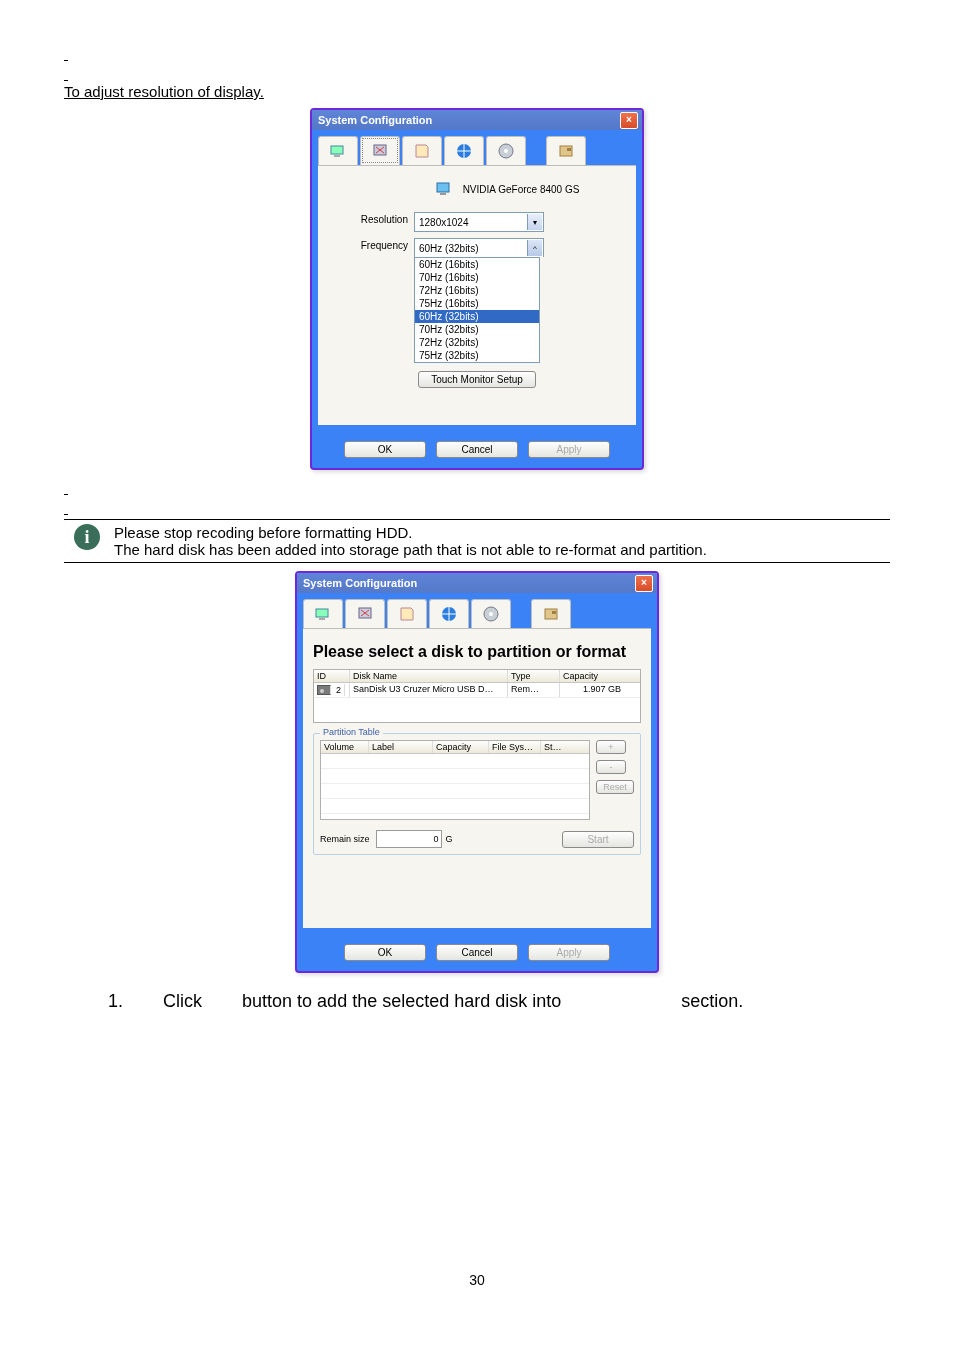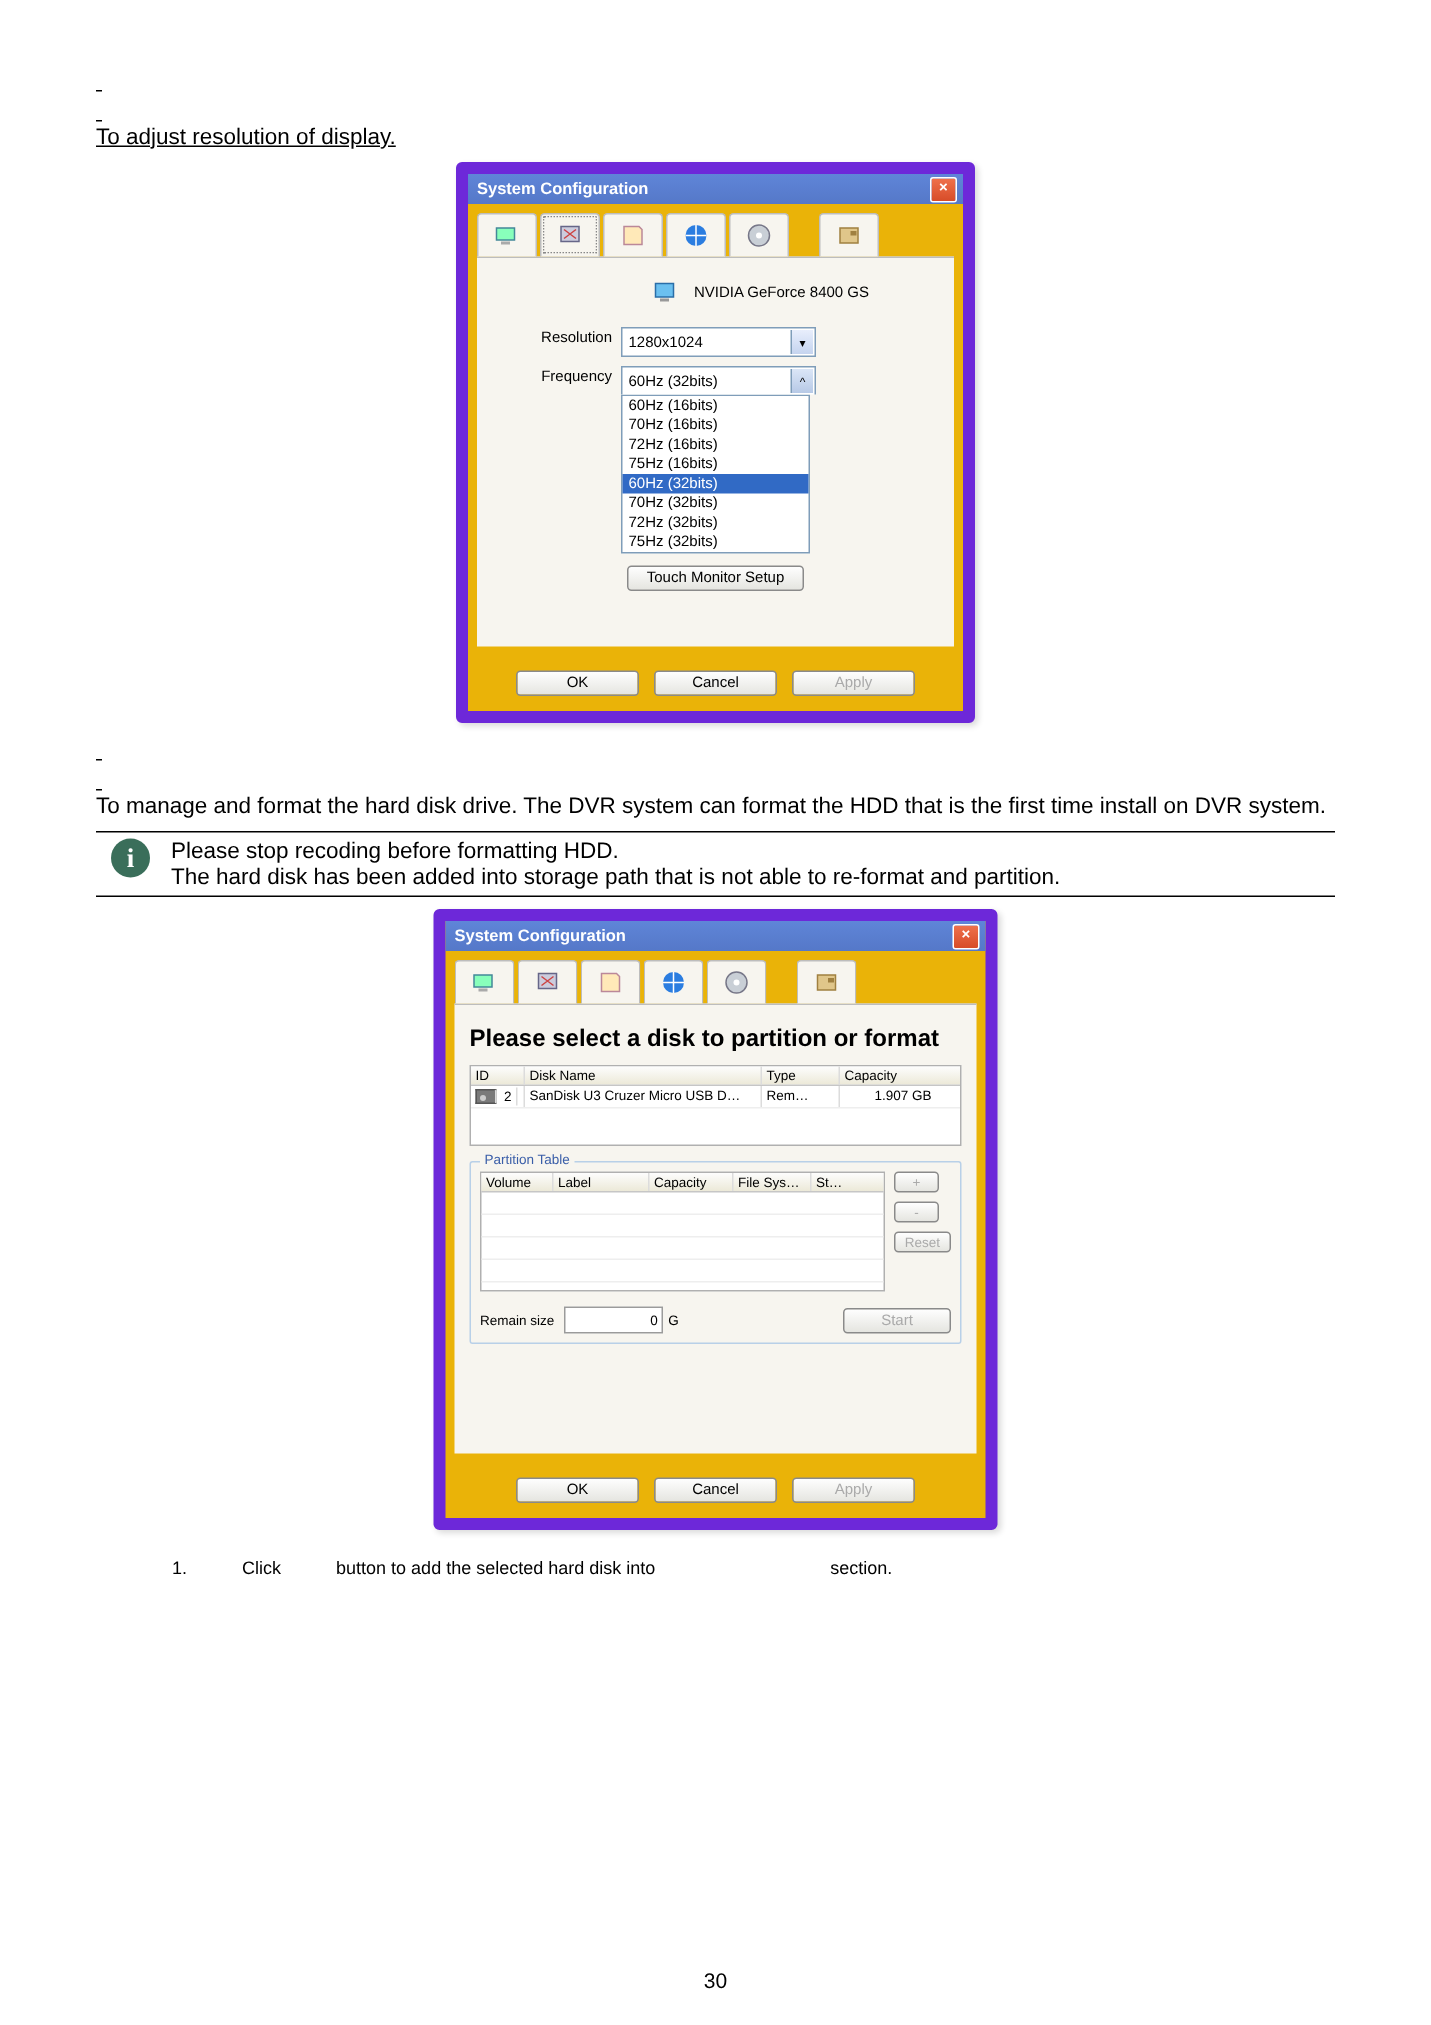--- a/index.html
+++ b/index.html
@@ -20,25 +20,25 @@
     border-bottom: 1px solid #000;
     display: inline-block;
     padding: 1px 0;
     margin-bottom: 2px;
   }
   .section-text {
     margin: 0 0 8px 0;
     text-decoration: underline;
   }
   .win-box {
-    border: 8px solid #6d28d9;
+    border: 2px solid #6d28d9;
     border-radius: 4px;
     width: 330px;
     position: relative;
-    background: #eab308;
+    background: #3b82f6;
     box-shadow: 2px 2px 4px rgba(0,0,0,.15);
   }
   .titlebar {
     background: linear-gradient(#5f85d8,#5578c8);
     height: 20px;
     display: flex;
     justify-content: space-between;
     align-items: center;
     padding: 0 4px 0 6px;
   }
@@ -262,21 +262,21 @@
     left:2px; top:3px;
     width:4px; height:4px;
     background:#ccc;
     border-radius:50%;
   }
   ol.steps {
     padding-left: 64px;
     margin-top: 18px;
   }
   ol.steps li {
-    font-size: 12px;
+    font-size: 18px;
   }
   .step-gap { display:inline-block; width:30px; }
   .page-num {
     text-align: center;
     font-size: 14px;
     margin-top: 260px;
   }
   .underline { text-decoration: underline; }
 </style>
 </head>
@@ -374,21 +374,20 @@
         <span class="btn" style="min-width:56px;">OK</span>
         <span class="btn" style="min-width:56px;">Cancel</span>
         <span class="btn disabled" style="min-width:56px;">Apply</span>
       </div>
     </div>
   </div>
 
   <div style="margin-top:24px;">
     <span class="section-heading">&nbsp;</span>
   </div>
-  <p class="section-text underline" style="text-decoration:none;"><span class="">To manage and format the hard disk drive. The DVR system can format the HDD that is the first time install on DVR system.</span></p>
 
   <div class="info-block">
     <div class="info-icon">i</div>
     <div>
       <div>Please stop recoding before formatting HDD.</div>
       <div>The hard disk has been added into storage path that is not able to re-format and partition.</div>
     </div>
   </div>
 
   <div class="center" style="margin-top:8px;">

